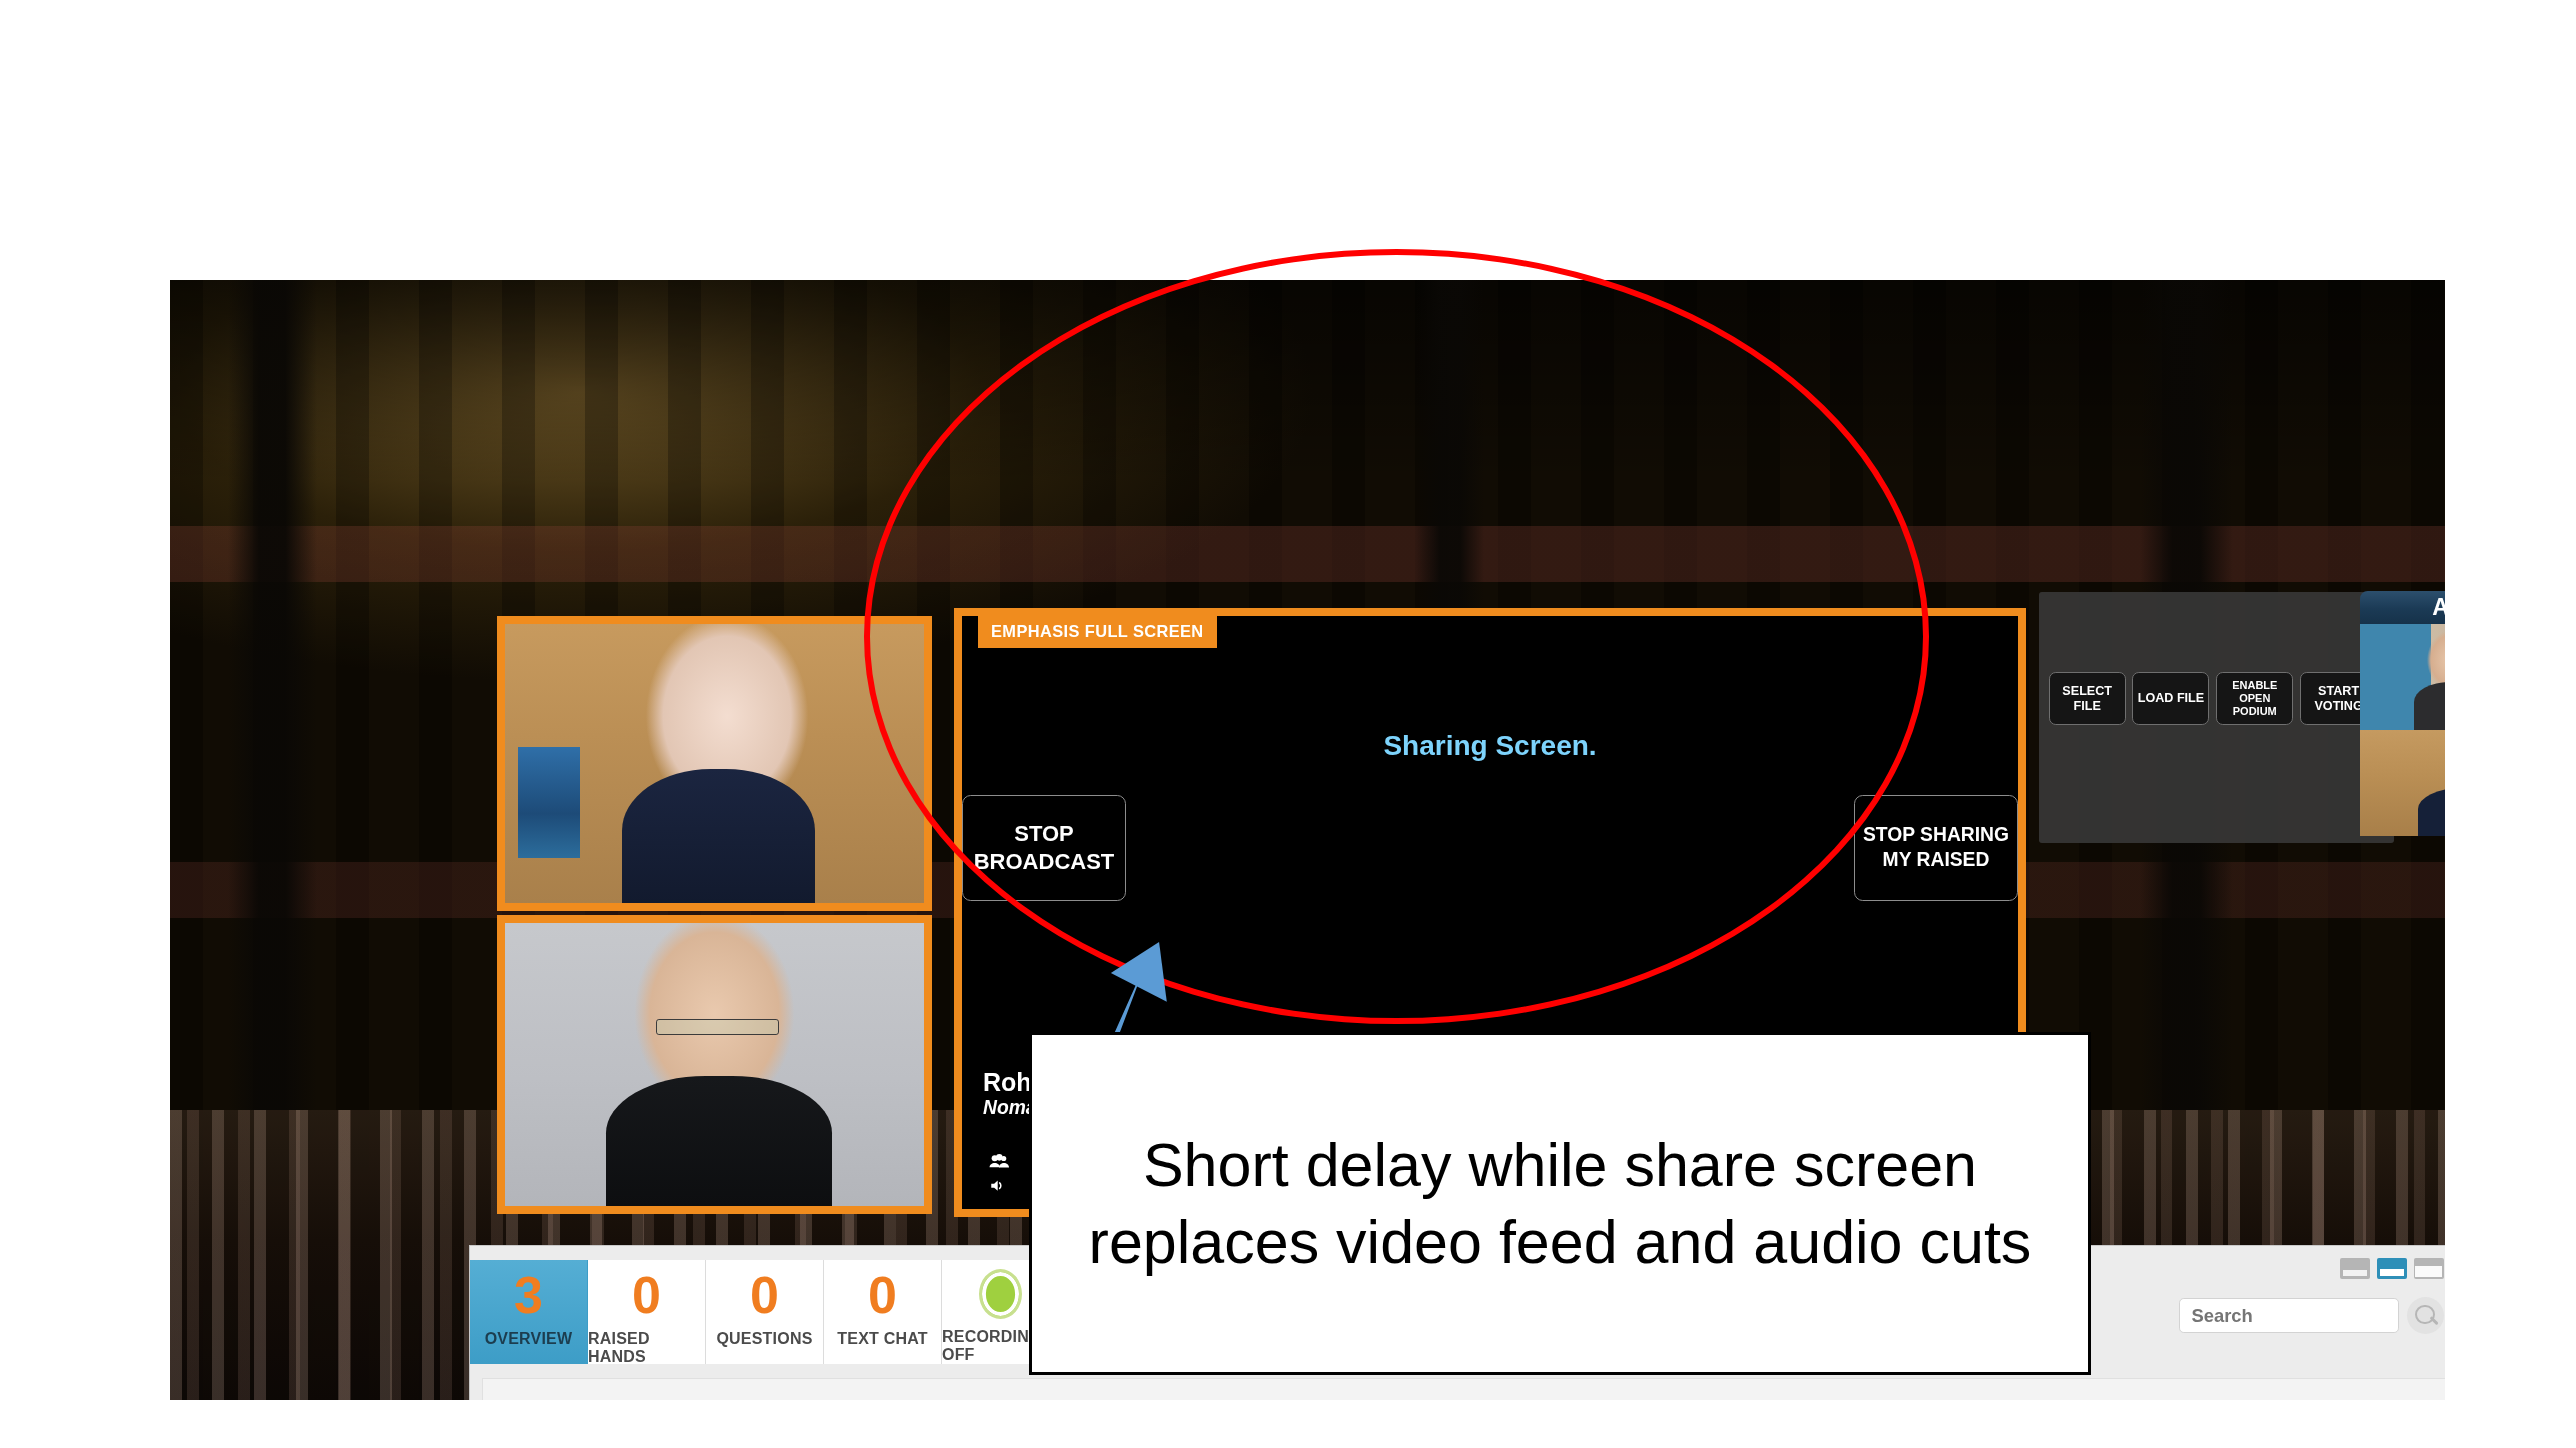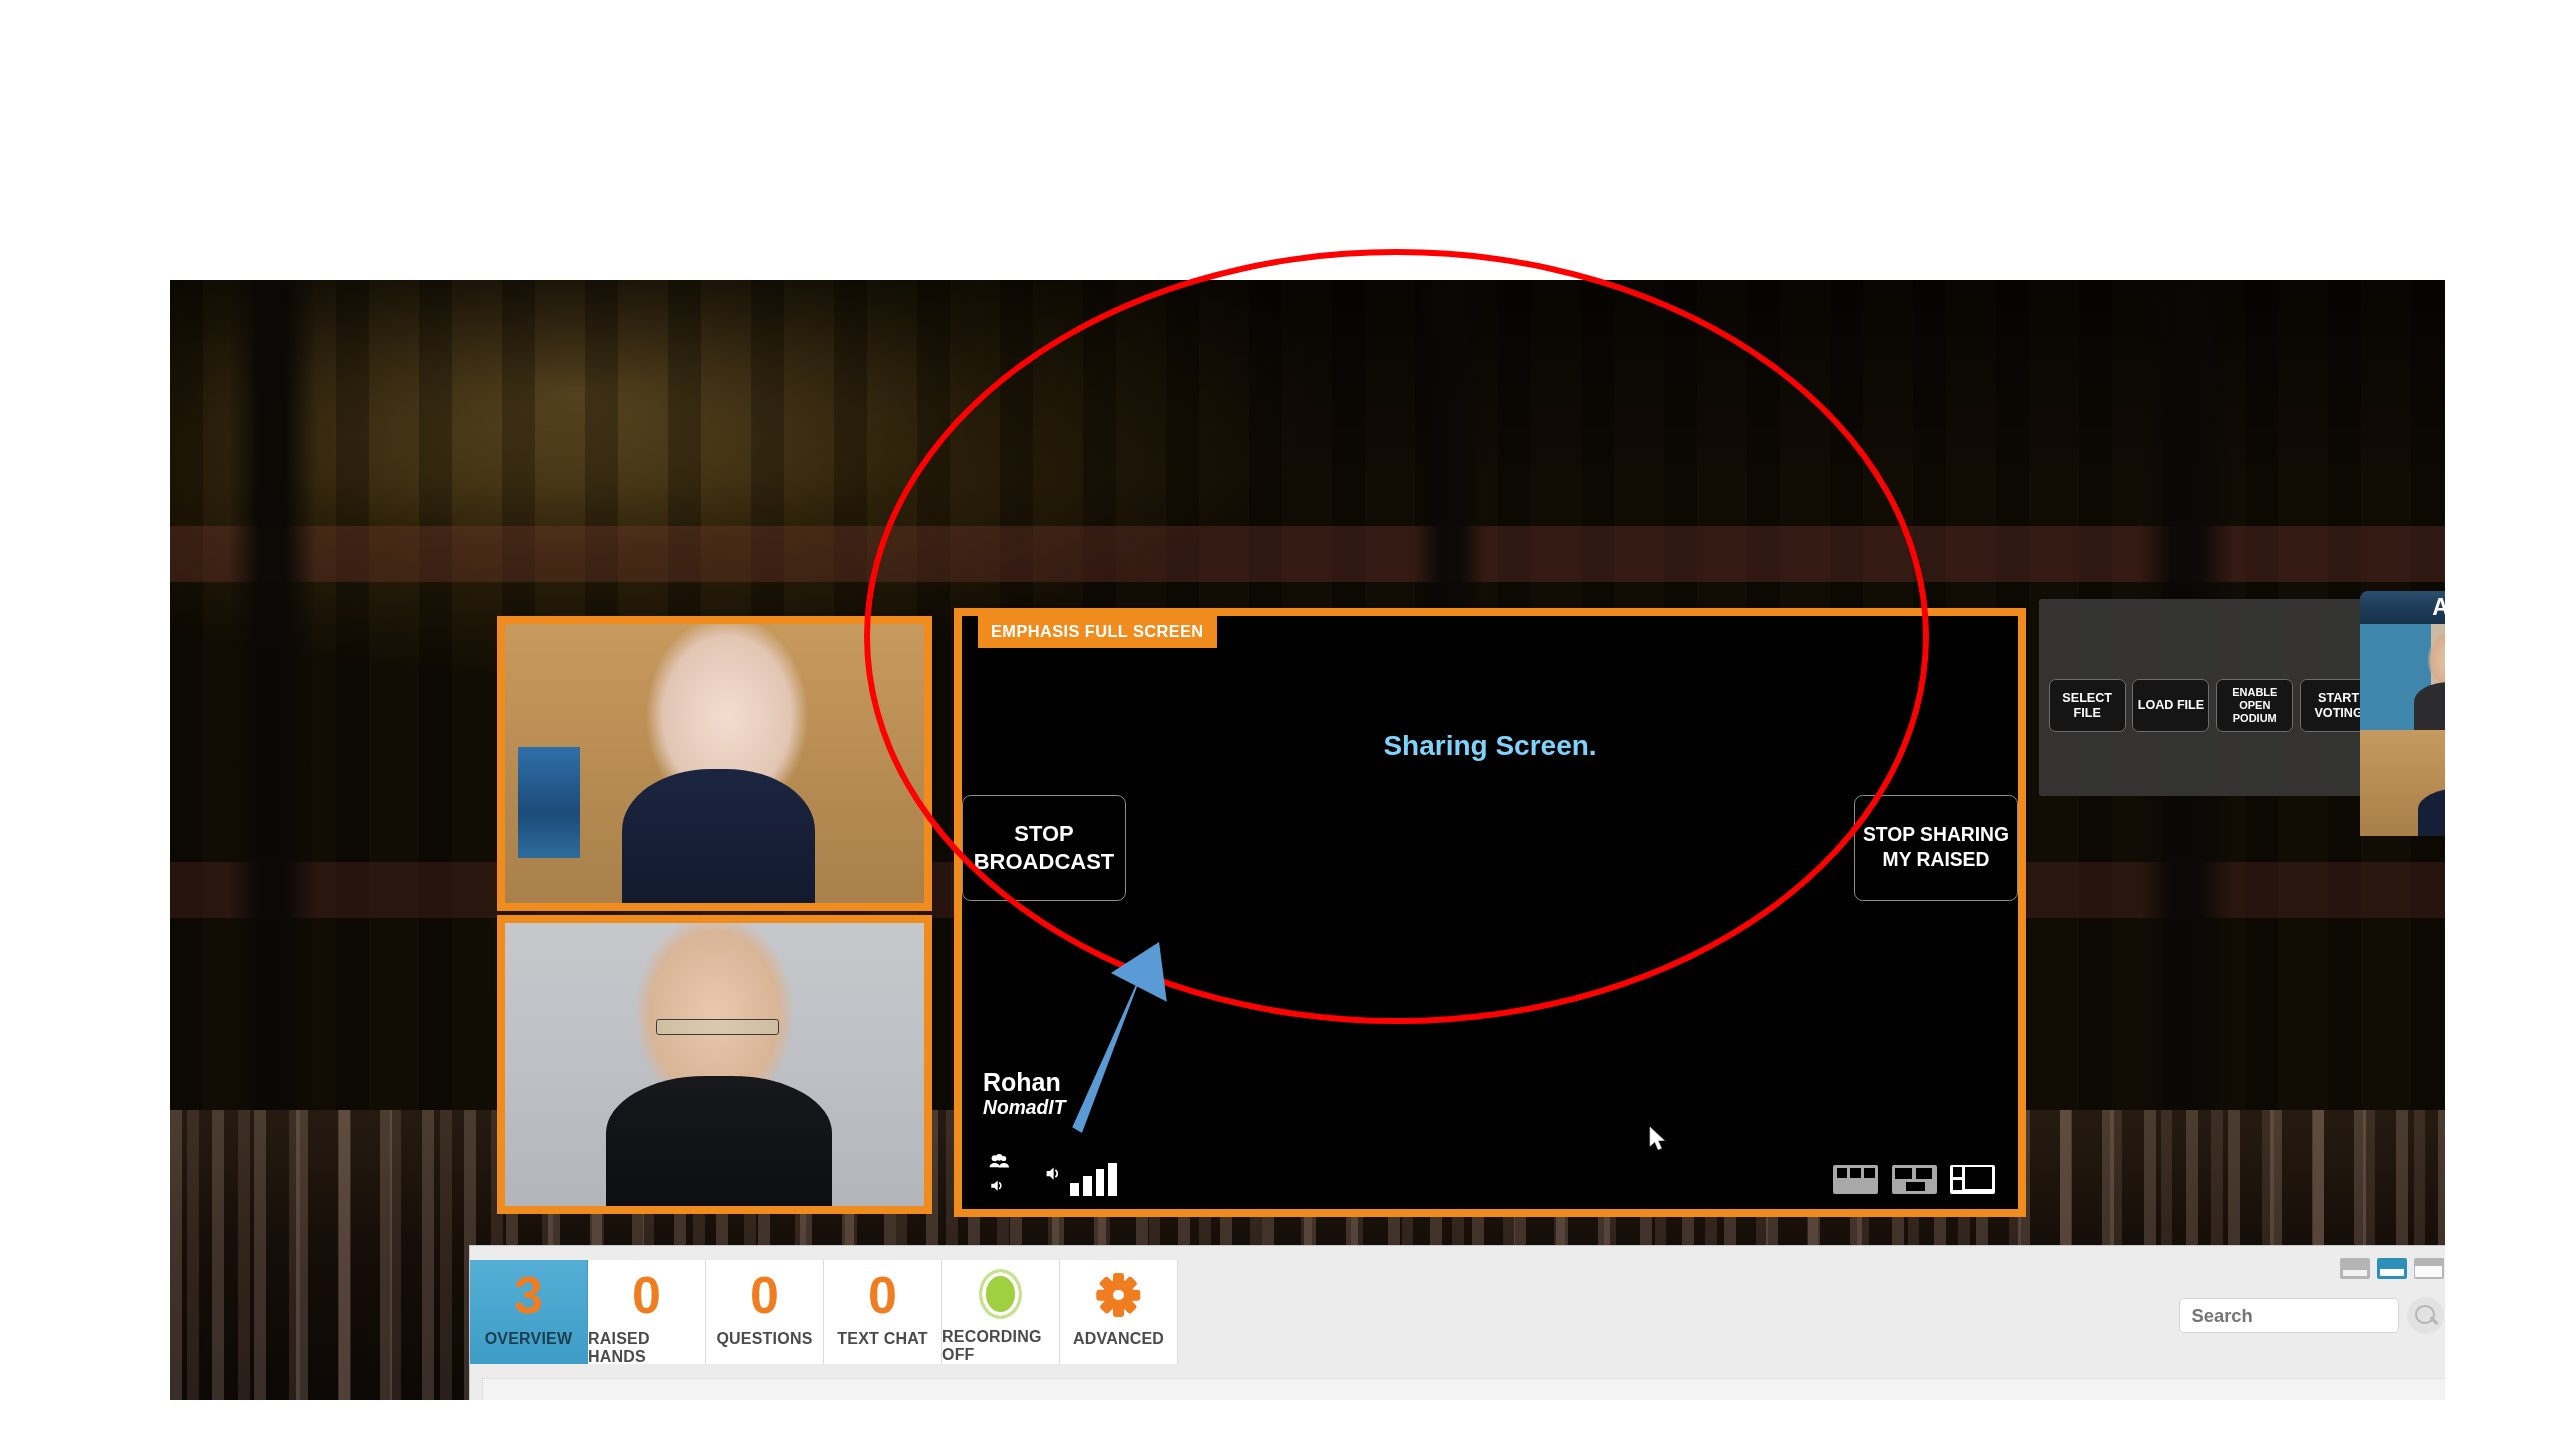--- a/index.html
+++ b/index.html
@@ -229,23 +229,23 @@
   }
   .layout-ico { width: 45px; height: 29px; position: relative; cursor: pointer; }
   .layout-ico .frame { position:absolute; inset:0; background:#a8a8a8; border-radius:1.9px; }
   .layout-ico.sel .frame { background:#ffffff; }
   .layout-ico .cut { position:absolute; background:#000000; }
 
   
   #admin-controls {
     position: absolute;
     left: 1869px;
-    top: 319px;
+    top: 312px;
     width: 355px;
-    height: 197px;
+    height: 251px;
     background: rgba(58,58,58,.86);
     border-radius: 2.9px;
   }
   #admin-btn-row {
     position: absolute;
     left: 9.7px;
     top: 80px;
     display: flex;
     gap: 6.8px;
   }
@@ -707,15 +707,18 @@
   <div id="red-ellipse"></div>
 
   <div id="blue-arrow">
     <svg viewBox="0 0 140 230" width="135" height="222">
       <path d="M30 228 L88 74 L112 84 L106 36 L64 60 L88 70 L20 222 Z" fill="#5b9bd5"></path>
       <path d="M104 38 L66 60 L88 70 Z" fill="#5b9bd5"></path>
       <polygon points="110,30 118,92 60,62" fill="#5b9bd5"></polygon>
     </svg>
   </div>
 
+  <div id="callout">
+    <div id="callout-text">Short delay while share screen replaces video feed and audio cuts</div>
+  </div>
 
 </div>
 
 
 </body></html>

